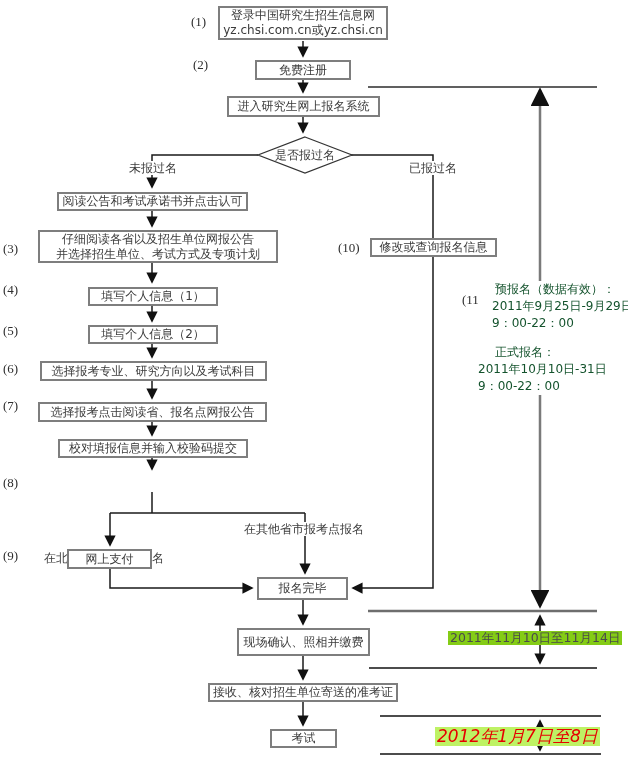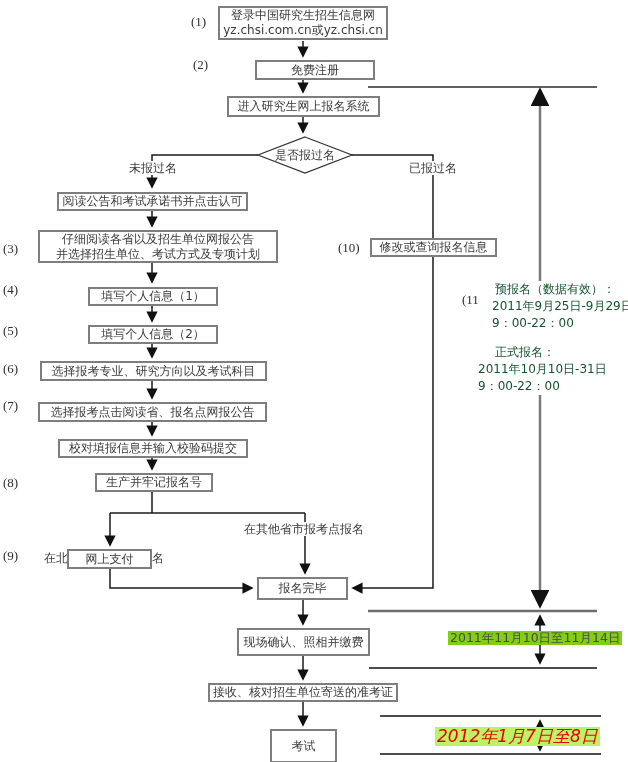--- a/index.html
+++ b/index.html
@@ -86,49 +86,48 @@
   <div class="numlabel" style="left:3px;top:398px">(7)</div>
   <div class="numlabel" style="left:3px;top:475px">(8)</div>
   <div class="numlabel" style="left:3px;top:548px">(9)</div>
   <div class="numlabel" style="left:338px;top:240px">(10)</div>
   <div class="numlabel" style="left:462px;top:292px">(11)</div>
 
   <div class="node" style="left:218px;top:6px;width:170px;height:34px">
     <span>登录中国研究生招生信息网</span>
     <span class="url-line">yz.chsi.com.cn或yz.chsi.cn</span>
   </div>
-  <div class="node" style="left:255px;top:60px;width:120px;height:20px">免费注册</div>
+  <div class="node" style="left:255px;top:60px;width:96px;height:20px">免费注册</div>
   <div class="node" style="left:227px;top:96px;width:153px;height:21px">进入研究生网上报名系统</div>
 
   <div class="diamond-label" style="left:258px;top:137px;width:94px;height:36px">是否报过名</div>
 
   <div class="branchlabel" style="left:128px;top:161px">未报过名</div>
   <div class="branchlabel" style="left:408px;top:161px">已报过名</div>
 
   <div class="node" style="left:57px;top:192px;width:191px;height:19px">阅读公告和考试承诺书并点击认可</div>
   <div class="node" style="left:38px;top:230px;width:240px;height:33px">
     <span>仔细阅读各省以及招生单位网报公告</span>
     <span>并选择招生单位、考试方式及专项计划</span>
   </div>
   <div class="node" style="left:88px;top:287px;width:130px;height:19px">填写个人信息（1）</div>
   <div class="node" style="left:88px;top:325px;width:130px;height:19px">填写个人信息（2）</div>
   <div class="node" style="left:40px;top:361px;width:227px;height:20px">选择报考专业、研究方向以及考试科目</div>
   <div class="node" style="left:38px;top:402px;width:229px;height:20px">选择报考点击阅读省、报名点网报公告</div>
   <div class="node" style="left:58px;top:439px;width:190px;height:19px">校对填报信息并输入校验码提交</div>
-  <div class="node" style="left:95px;top:473px;width:118px;height:19px">生产并牢记报名号</div>
 
   <div class="branchlabel" style="left:43px;top:551px">在北京地区报考点报名</div>
   <div class="branchlabel" style="left:243px;top:522px">在其他省市报考点报名</div>
 
   <div class="node" style="left:67px;top:549px;width:85px;height:20px">网上支付</div>
   <div class="node" style="left:257px;top:577px;width:91px;height:23px">报名完毕</div>
   <div class="node" style="left:370px;top:238px;width:127px;height:19px">修改或查询报名信息</div>
   <div class="node" style="left:237px;top:628px;width:133px;height:28px">现场确认、照相并缴费</div>
   <div class="node" style="left:208px;top:683px;width:190px;height:19px">接收、核对招生单位寄送的准考证</div>
-  <div class="node" style="left:270px;top:729px;width:67px;height:34px">考试</div>
+  <div class="node" style="left:270px;top:729px;width:67px;height:19px">考试</div>
 
   <div class="timeblock">
     <div class="t-indent">预报名（数据有效）：</div>
     <div class="t-sub">2011年9月25日-9月29日</div>
     <div class="t-sub">9：00-22：00</div>
     <div class="t-gap"></div>
     <div class="t-indent">正式报名：</div>
     <div>2011年10月10日-31日</div>
     <div>9：00-22：00</div>
   </div>

